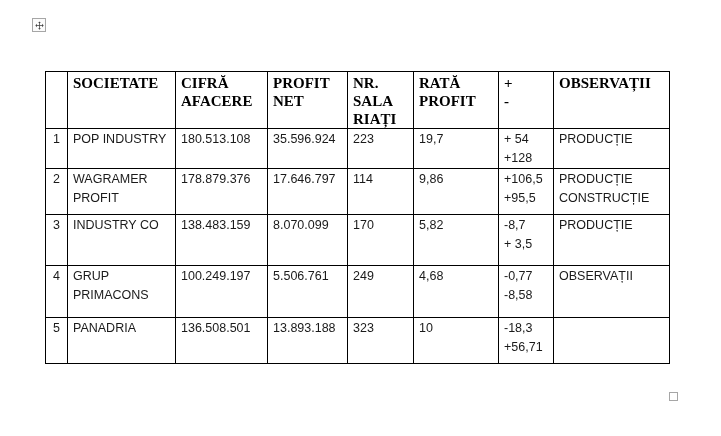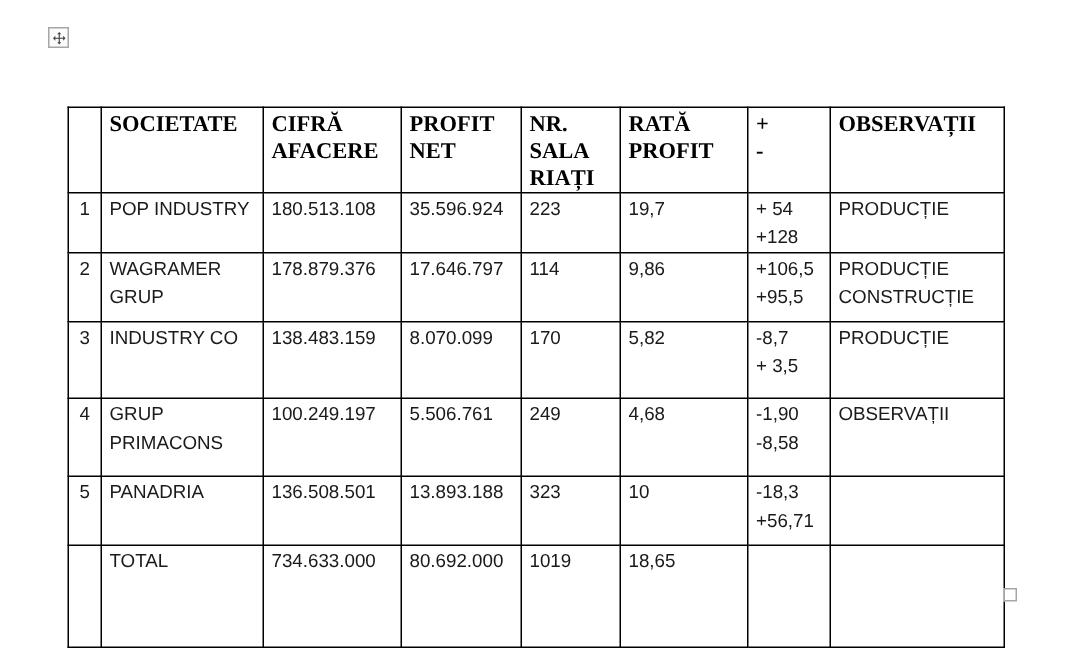--- a/index.html
+++ b/index.html
@@ -115,21 +115,21 @@
       <td>223</td>
       <td>19,7</td>
       <td>+ 54
 +128</td>
       <td>PRODUCȚIE</td>
     </tr>
 
     <tr class="row-2">
       <td class="nr-cell">2</td>
       <td>WAGRAMER
-GRUP</td>
+PROFIT</td>
       <td>178.879.376</td>
       <td>17.646.797</td>
       <td>114</td>
       <td>9,86</td>
       <td>+106,5
 +95,5</td>
       <td>PRODUCȚIE
 CONSTRUCȚIE</td>
     </tr>
 
@@ -146,43 +146,33 @@
     </tr>
 
     <tr class="row-4">
       <td class="nr-cell">4</td>
       <td>GRUP
 PRIMACONS</td>
       <td>100.249.197</td>
       <td>5.506.761</td>
       <td>249</td>
       <td>4,68</td>
-      <td>-1,90
+      <td>-0,77
 -8,58</td>
       <td>OBSERVAȚII</td>
     </tr>
 
     <tr class="row-5">
       <td class="nr-cell">5</td>
       <td>PANADRIA</td>
       <td>136.508.501</td>
       <td>13.893.188</td>
       <td>323</td>
       <td>10</td>
       <td>-18,3
 +56,71</td>
       <td></td>
     </tr>
 
-    <tr class="row-total">
-      <td class="nr-cell"></td>
-      <td>TOTAL</td>
-      <td>734.633.000</td>
-      <td>80.692.000</td>
-      <td>1019</td>
-      <td>18,65</td>
-      <td></td>
-      <td></td>
-    </tr>
   </tbody>
 </table>
 
 <div class="resize-handle"></div>
 
 </body></html>

